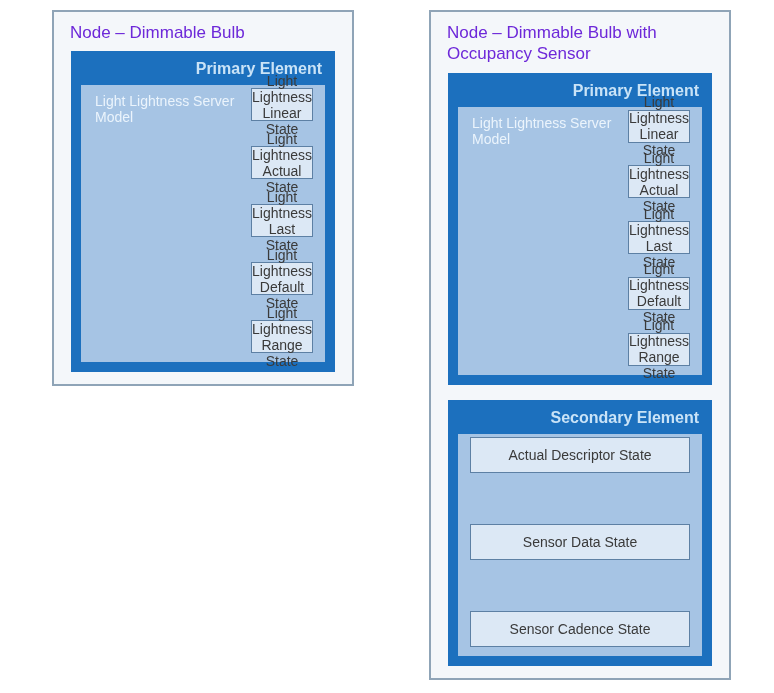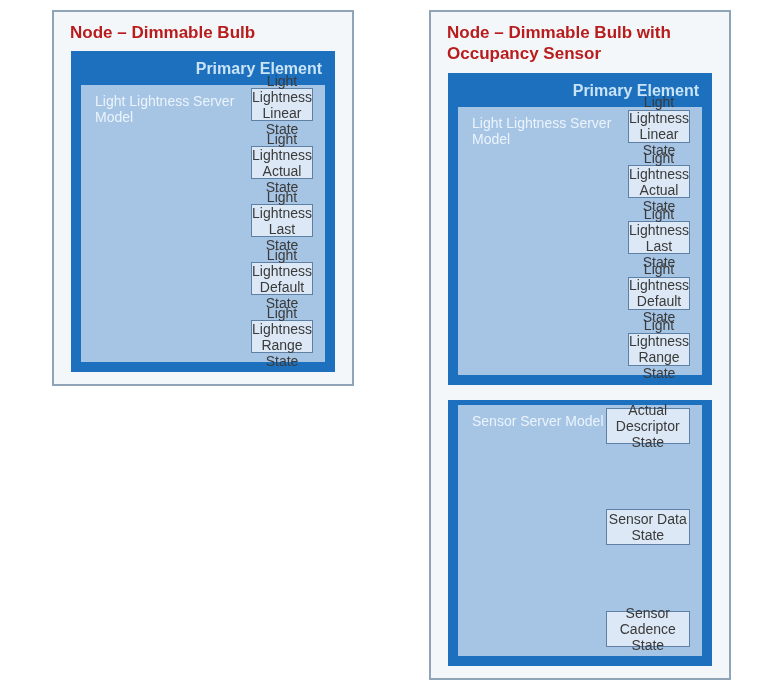--- a/index.html
+++ b/index.html
@@ -20,22 +20,22 @@
     background: #f4f7fa;
     border: 2px solid #8fa4b7;
     display: flex;
     flex-direction: column;
   }
   #node-1 { left: 52px; top: 10px; width: 302px; height: 376px; }
   #node-2 { left: 429px; top: 10px; width: 302px; height: 670px; }
 
   .node-title {
     font-size: 17px;
-    font-weight: 700;
-    color: #b91c1c;
+    font-weight: 400;
+    color: #6d28d9;
     line-height: 1.25;
     padding: 10px 16px 0 16px;
   }
   .node-body {
     flex: 1;
     display: flex;
     flex-direction: column;
     padding: 8px 17px 12px 17px;
     gap: 15px;
     box-sizing: border-box;
@@ -122,22 +122,22 @@
           <div class="states">
             <div class="state">Light Lightness Linear State</div>
             <div class="state">Light Lightness Actual State</div>
             <div class="state">Light Lightness Last State</div>
             <div class="state">Light Lightness Default State</div>
             <div class="state">Light Lightness Range State</div>
           </div>
         </div>
       </div>
       <div class="element secondary">
+        <div class="element-label">Secondary Element</div>
         <div class="model">
-          <div class="model-label">Sensor Server Model</div>
           <div class="states">
             <div class="state">Actual Descriptor State</div>
             <div class="state">Sensor Data State</div>
             <div class="state">Sensor Cadence State</div>
           </div>
         </div>
       </div>
     </div>
   </div>
 

